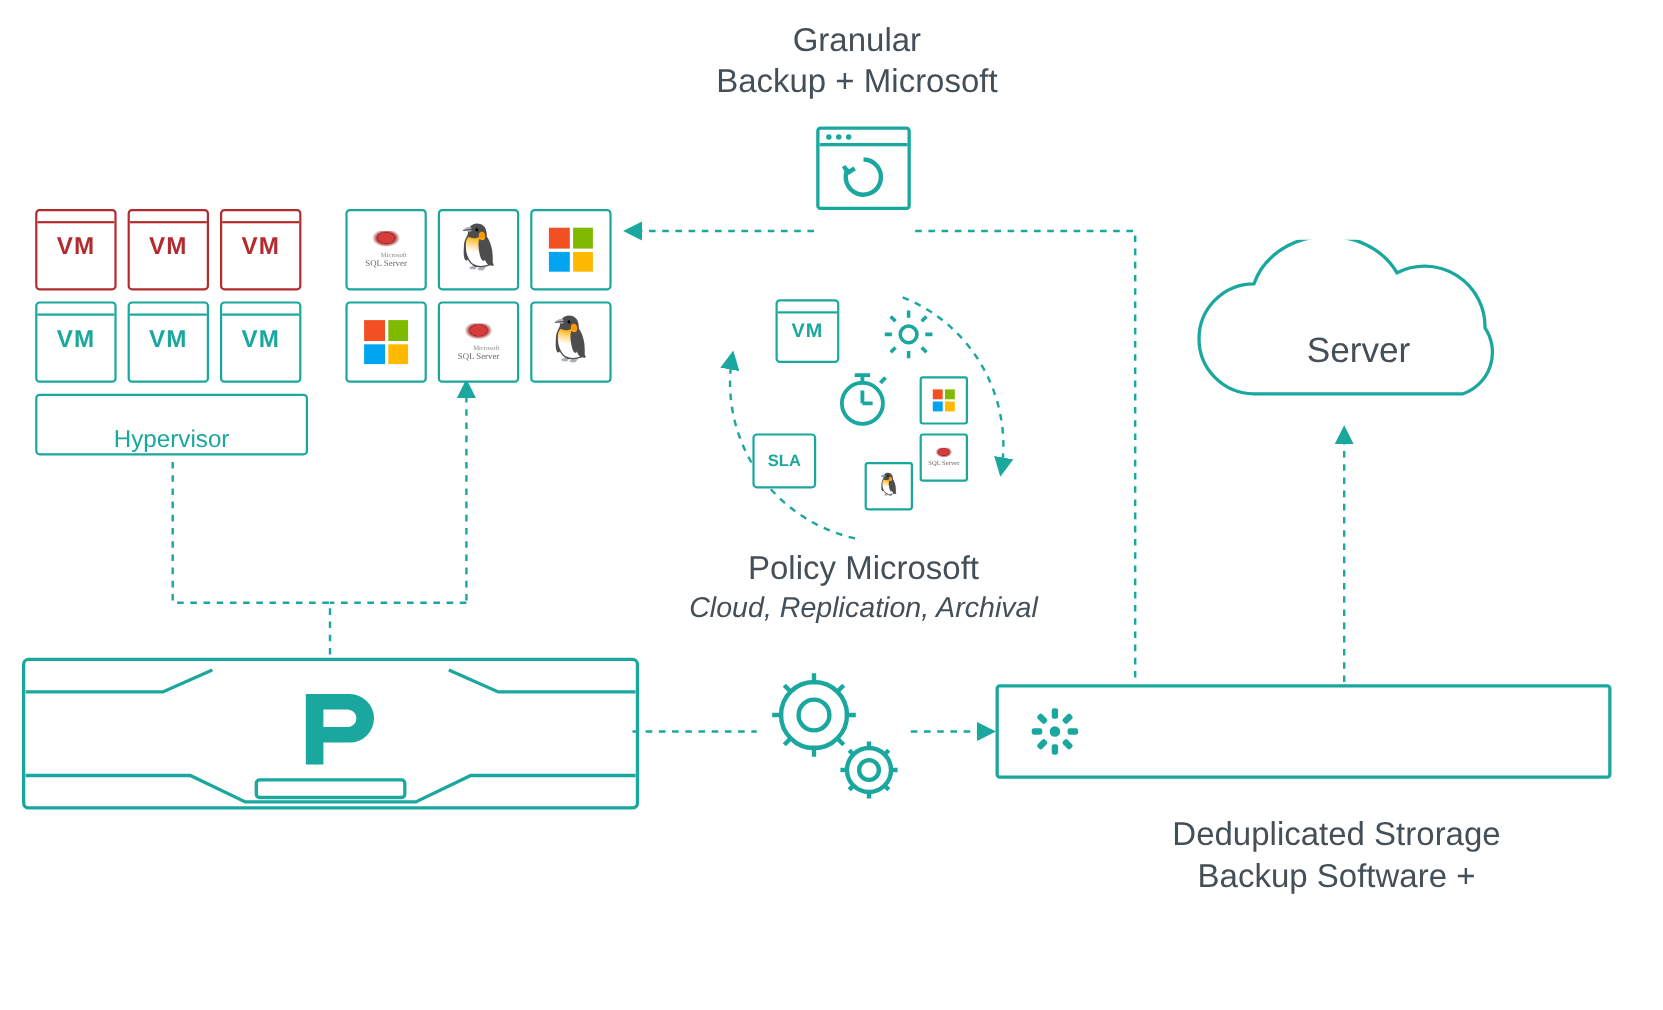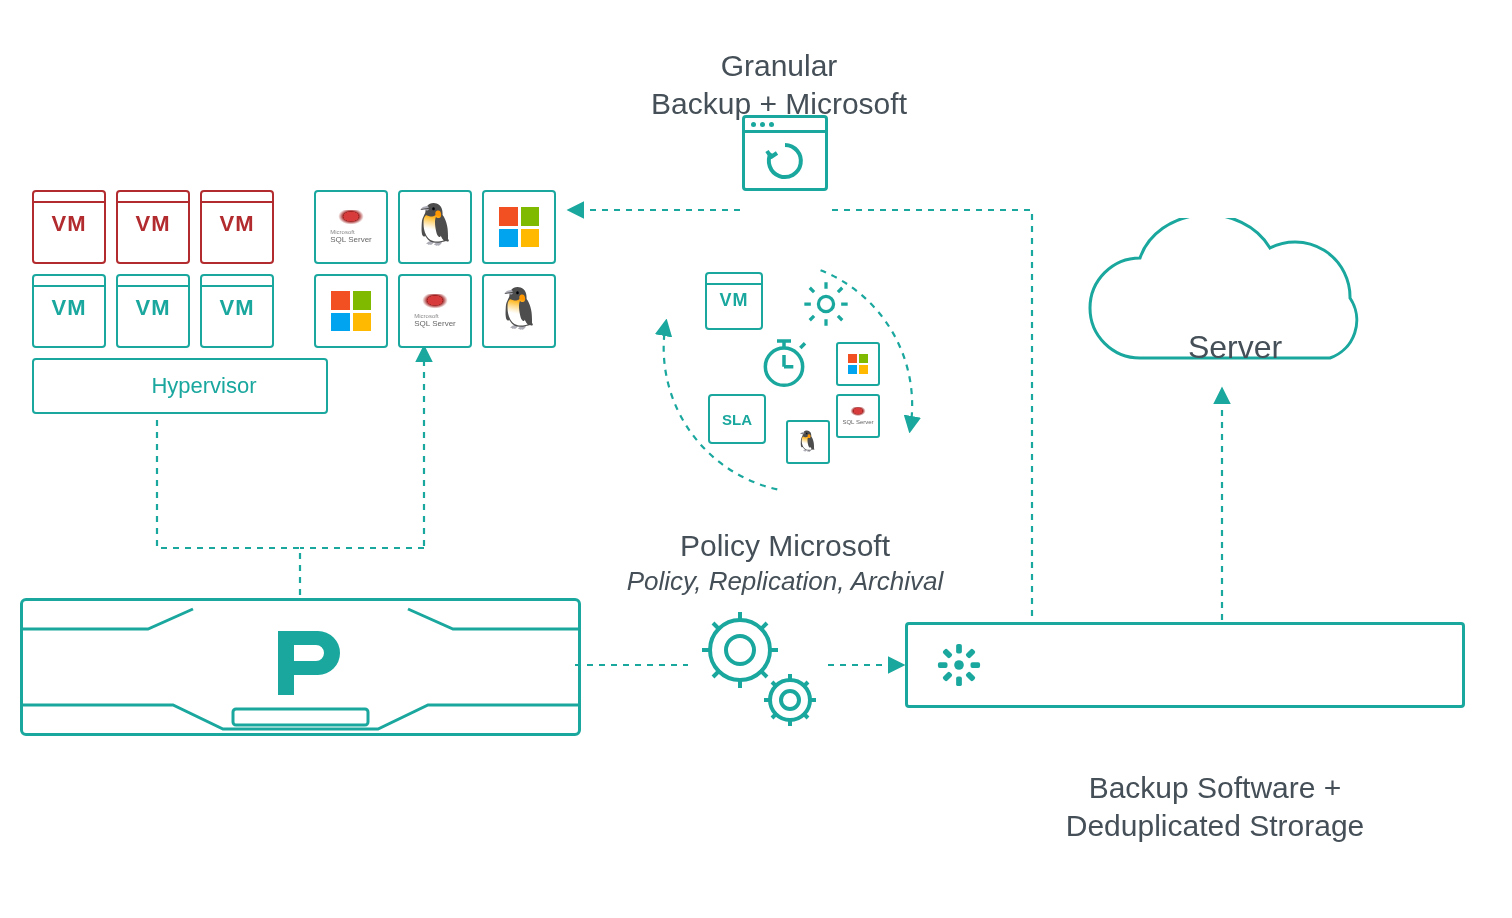--- a/index.html
+++ b/index.html
@@ -5,45 +5,45 @@
   :root{
     --teal:#1aa79e;
     --teal-dark:#0f8b87;
     --red:#b22c2f;
     --gray-text:#454f57;
     --border:2px;
   }
   html,body{margin:0;padding:0;background:#fff;font-family:"Segoe UI",Arial,Helvetica,sans-serif;color:var(--gray-text);}
   #stage{position:relative;width:1512px;height:918px;}
   .abs{position:absolute;}
-  .lbl{font-size:30px;line-height:1.25;text-align:center;color:var(--gray-text);margin-top:29px;}
+  .lbl{font-size:30px;line-height:1.25;text-align:center;color:var(--gray-text);}
   .italic{font-style:italic;}
   
   .tile{width:74px;height:74px;border:2.5px solid var(--teal);border-radius:4px;background:#fff;display:flex;flex-direction:column;align-items:center;justify-content:center;box-sizing:border-box;}
   .tile .bar{height:10px;border-bottom:2.5px solid var(--teal);width:100%;margin-top:-26px;margin-bottom:8px;}
   .tile.red{border-color:var(--red);}
   .tile.red .bar{border-color:var(--red);}
   .vmtxt{font-weight:700;font-size:22px;letter-spacing:1px;color:var(--teal);}
   .tile.red .vmtxt{color:var(--red);}
   .tile.small{width:44px;height:44px;border-width:2px;border-radius:3px;}
-  .hypervisor{border:2.5px solid var(--teal);border-radius:4px;height:52px;display:flex;align-items:center;justify-content:center;font-size:22px;color:var(--teal);padding-left:48px;}
+  .hypervisor{border:2.5px solid var(--teal);border-radius:4px;height:52px;display:flex;align-items:flex-end;justify-content:center;font-size:22px;color:var(--teal);}
   
   .ms{width:40px;height:40px;display:grid;grid-template-columns:1fr 1fr;grid-template-rows:1fr 1fr;gap:3px;}
   .ms span:nth-child(1){background:#f25022;}
   .ms span:nth-child(2){background:#7fba00;}
   .ms span:nth-child(3){background:#00a4ef;}
   .ms span:nth-child(4){background:#ffb900;}
   .ms.sm{width:20px;height:20px;gap:1.5px;}
   
   .tux{width:40px;height:46px;position:relative;}
   .tux::before{content:"🐧";font-size:40px;position:absolute;left:50%;top:50%;transform:translate(-50%,-55%);}
   .tux.sm{width:22px;height:22px;}
   .tux.sm::before{font-size:20px;}
   
-  .sql{font-size:8px;line-height:1;color:#666;text-align:left;position:relative;}
+  .sql{font-size:8px;line-height:1;color:#666;text-align:right;position:relative;font-family:Liberation Serif, serif;}
   .sql::before{content:"";display:block;width:30px;height:16px;background:radial-gradient(ellipse at 50% 40%,#d83b3b 35%,#a02020 36%,transparent 60%);margin:0 auto 2px;}
   .sql.sm{font-size:6px;}
   .sql.sm::before{width:18px;height:10px;}
   
   .rubrik{width:46px;height:46px;position:relative;}
   .rubrik svg{width:100%;height:100%;}
   
   .appliance{border:3px solid var(--teal);border-radius:6px;overflow:hidden;}
   
   #connectors{position:absolute;left:0;top:0;pointer-events:none;}
@@ -194,38 +194,38 @@
 <div class="abs" style="left:836px;top:342px;">
   <div class="tile small">
         <div class="ms sm">
           <span></span>
           <span></span>
           <span></span>
           <span></span>
         </div>
       </div>
 </div>
-<div class="abs" style="left:708px;top:394px;">
+<div class="abs" style="left:684px;top:394px;">
   <div class="tile" style="width:58px;height:50px;">
         <span style="font-weight:700;color:var(--teal);font-size:15px">SLA</span>
       </div>
 </div>
 <div class="abs" style="left:836px;top:394px;">
   <div class="tile small">
         <div class="sql sm"><span>SQL Server</span></div>
       </div>
 </div>
 <div class="abs" style="left:786px;top:420px;">
   <div class="tile small">
         <div class="tux sm"></div>
       </div>
 </div>
 <div class="abs lbl" style="left:570px;top:498px;width:430px;">
   <div>Policy Microsoft</div>
-  <div class="italic" style="font-size:26px">Policy, Replication, Archival</div>
+  <div class="italic" style="font-size:26px">Cloud, Replication, Archival</div>
 </div>
 
 <div class="abs" style="left:1060px;top:218px;width:350px;height:170px;">
   <svg viewBox="0 0 350 170" width="350" height="170">
     <path d="M80 140 a50 50 0 0 1 0-100 a70 60 0 0 1 130 -10 a55 55 0 0 1 80 50 a40 40 0 0 1 -20 60 Z" fill="#fff" stroke="#1aa79e" stroke-width="3"></path>
   </svg>
   <div class="lbl" style="position:absolute;left:0;top:80px;width:100%;font-size:32px;">Server</div>
 </div>
 
 <div class="abs appliance" style="left:20px;top:598px;width:555px;height:132px;">
@@ -276,17 +276,17 @@
           <use href="#petal" transform="rotate(180)"></use>
           <use href="#petal" transform="rotate(225)"></use>
           <use href="#petal" transform="rotate(270)"></use>
           <use href="#petal" transform="rotate(315)"></use>
         </g>
       </g>
     </svg>
   </div>
 </div>
 <div class="abs lbl" style="left:955px;top:740px;width:520px;">
+  <div>Deduplicated Strorage</div>
   <div>Backup Software +</div>
-  <div>Deduplicated Strorage</div>
 </div>
 
 </div>
 
 </body></html>

